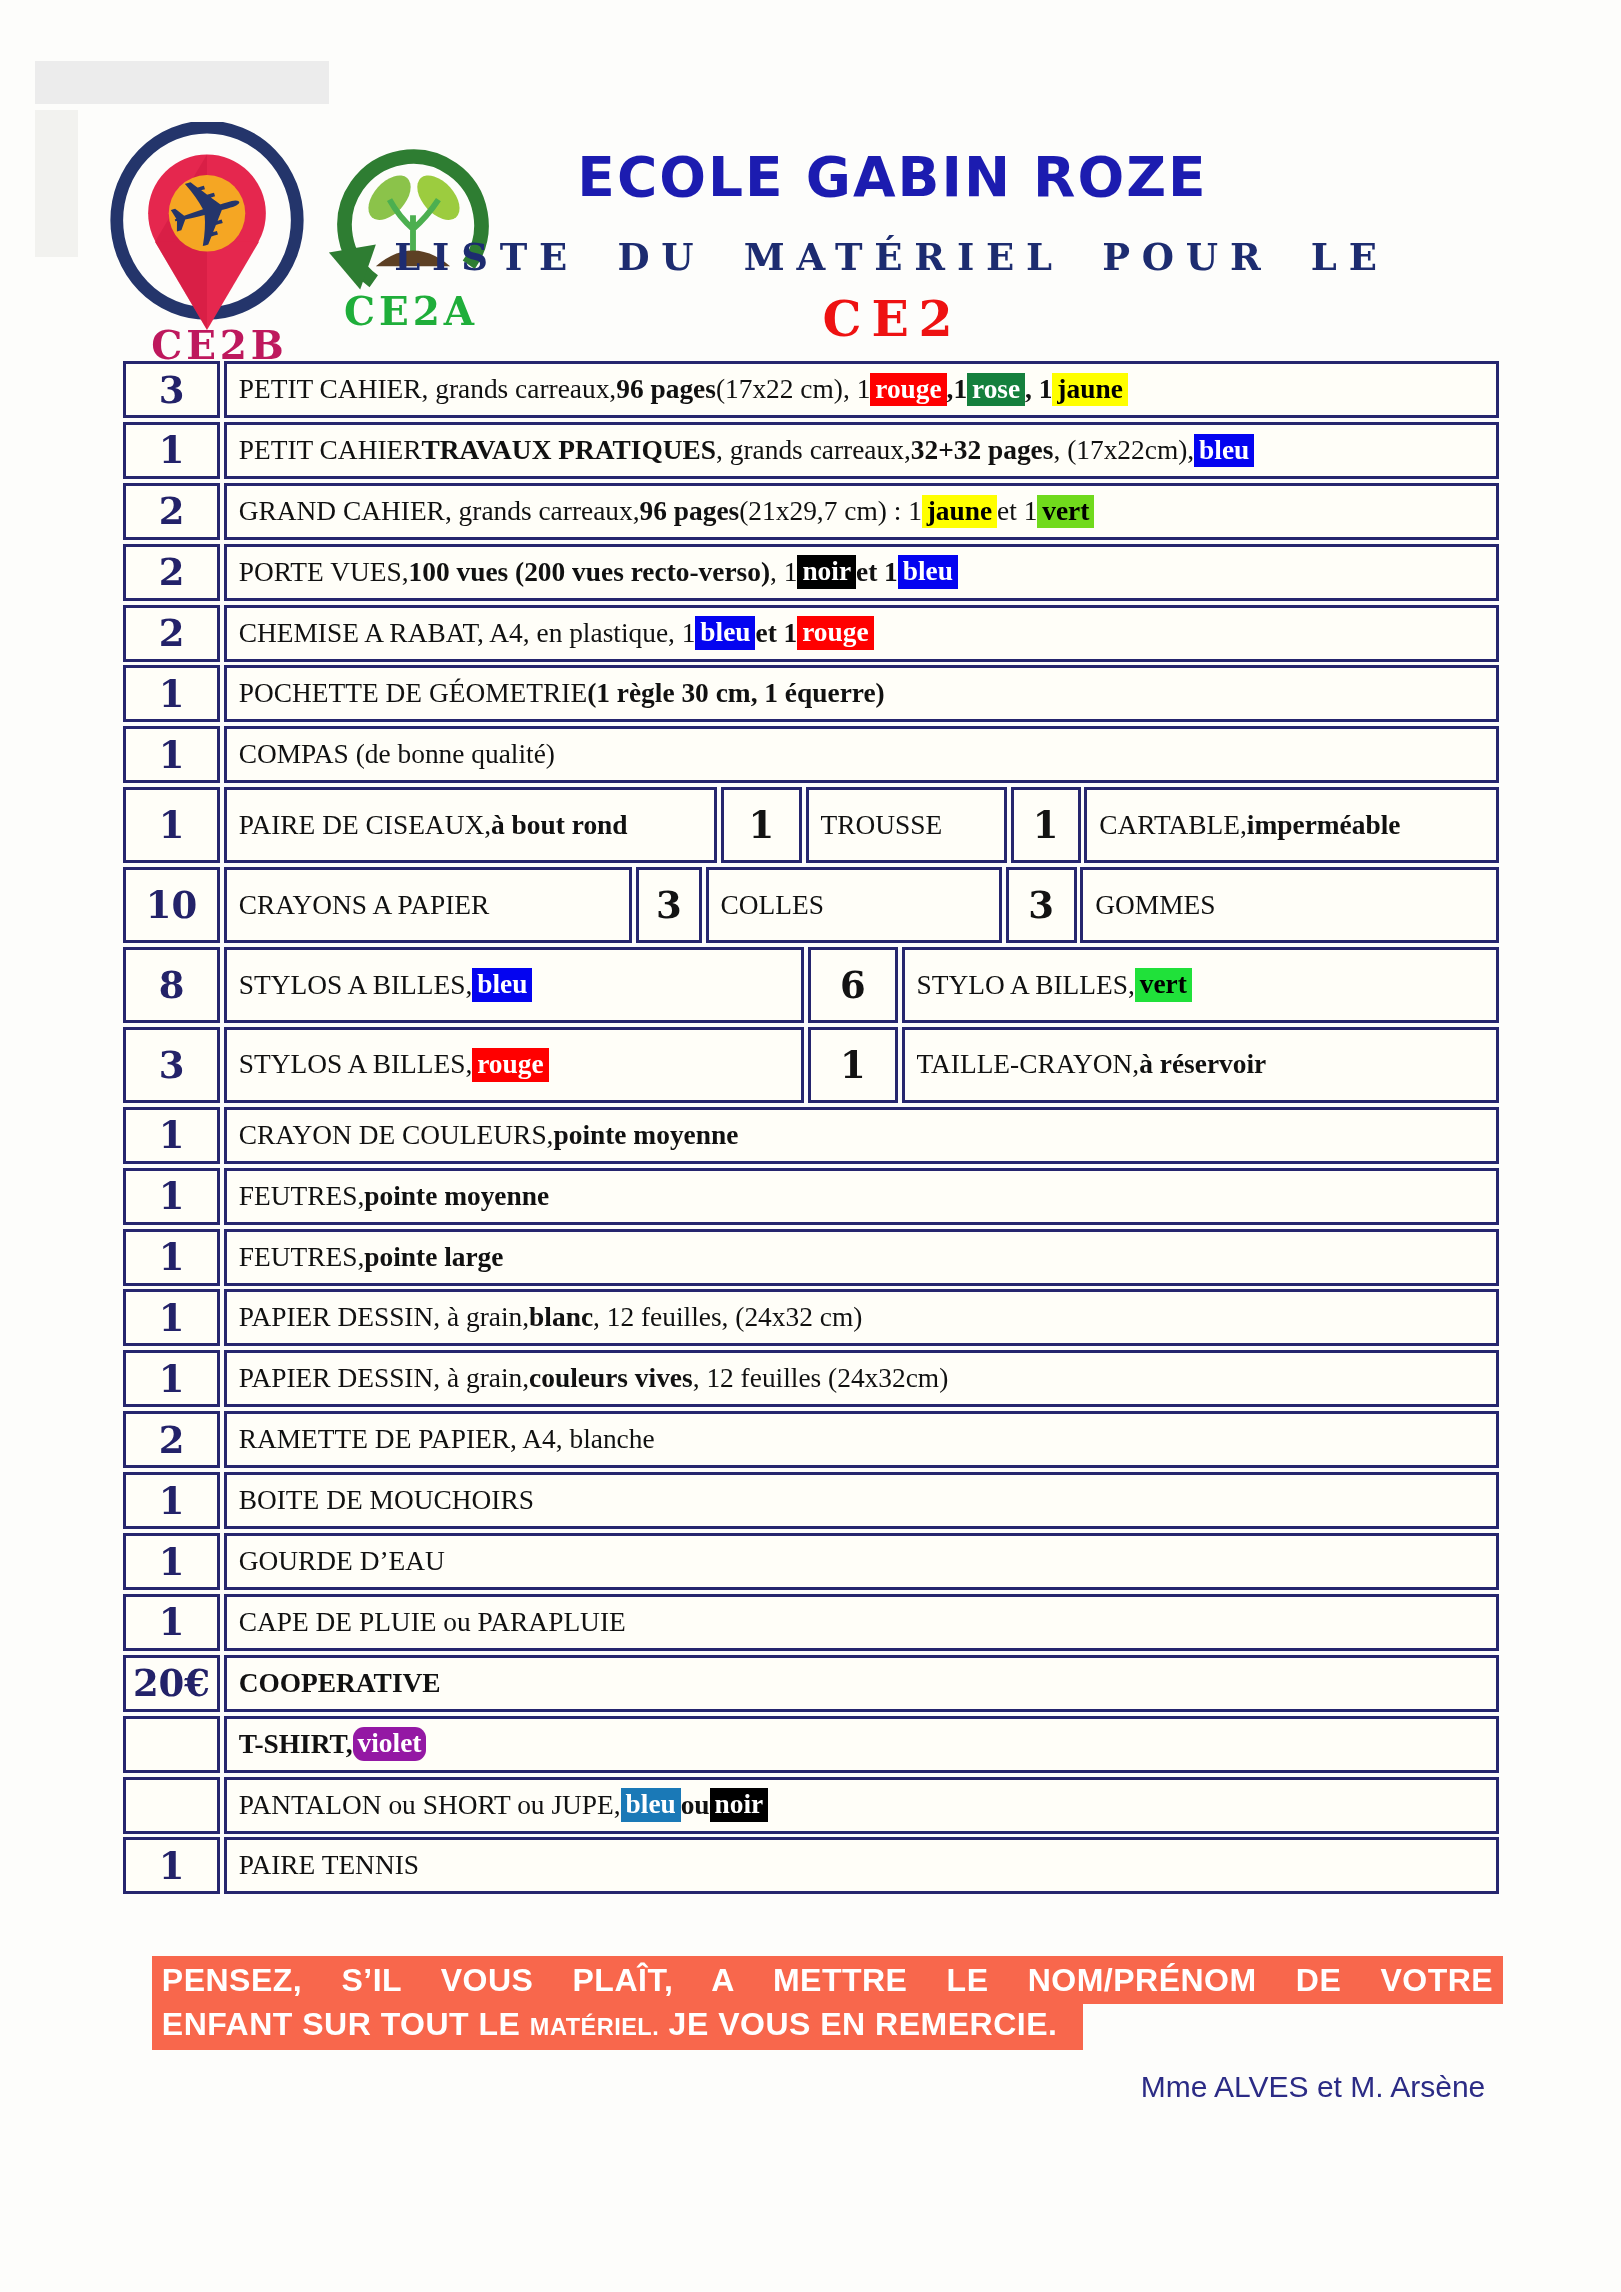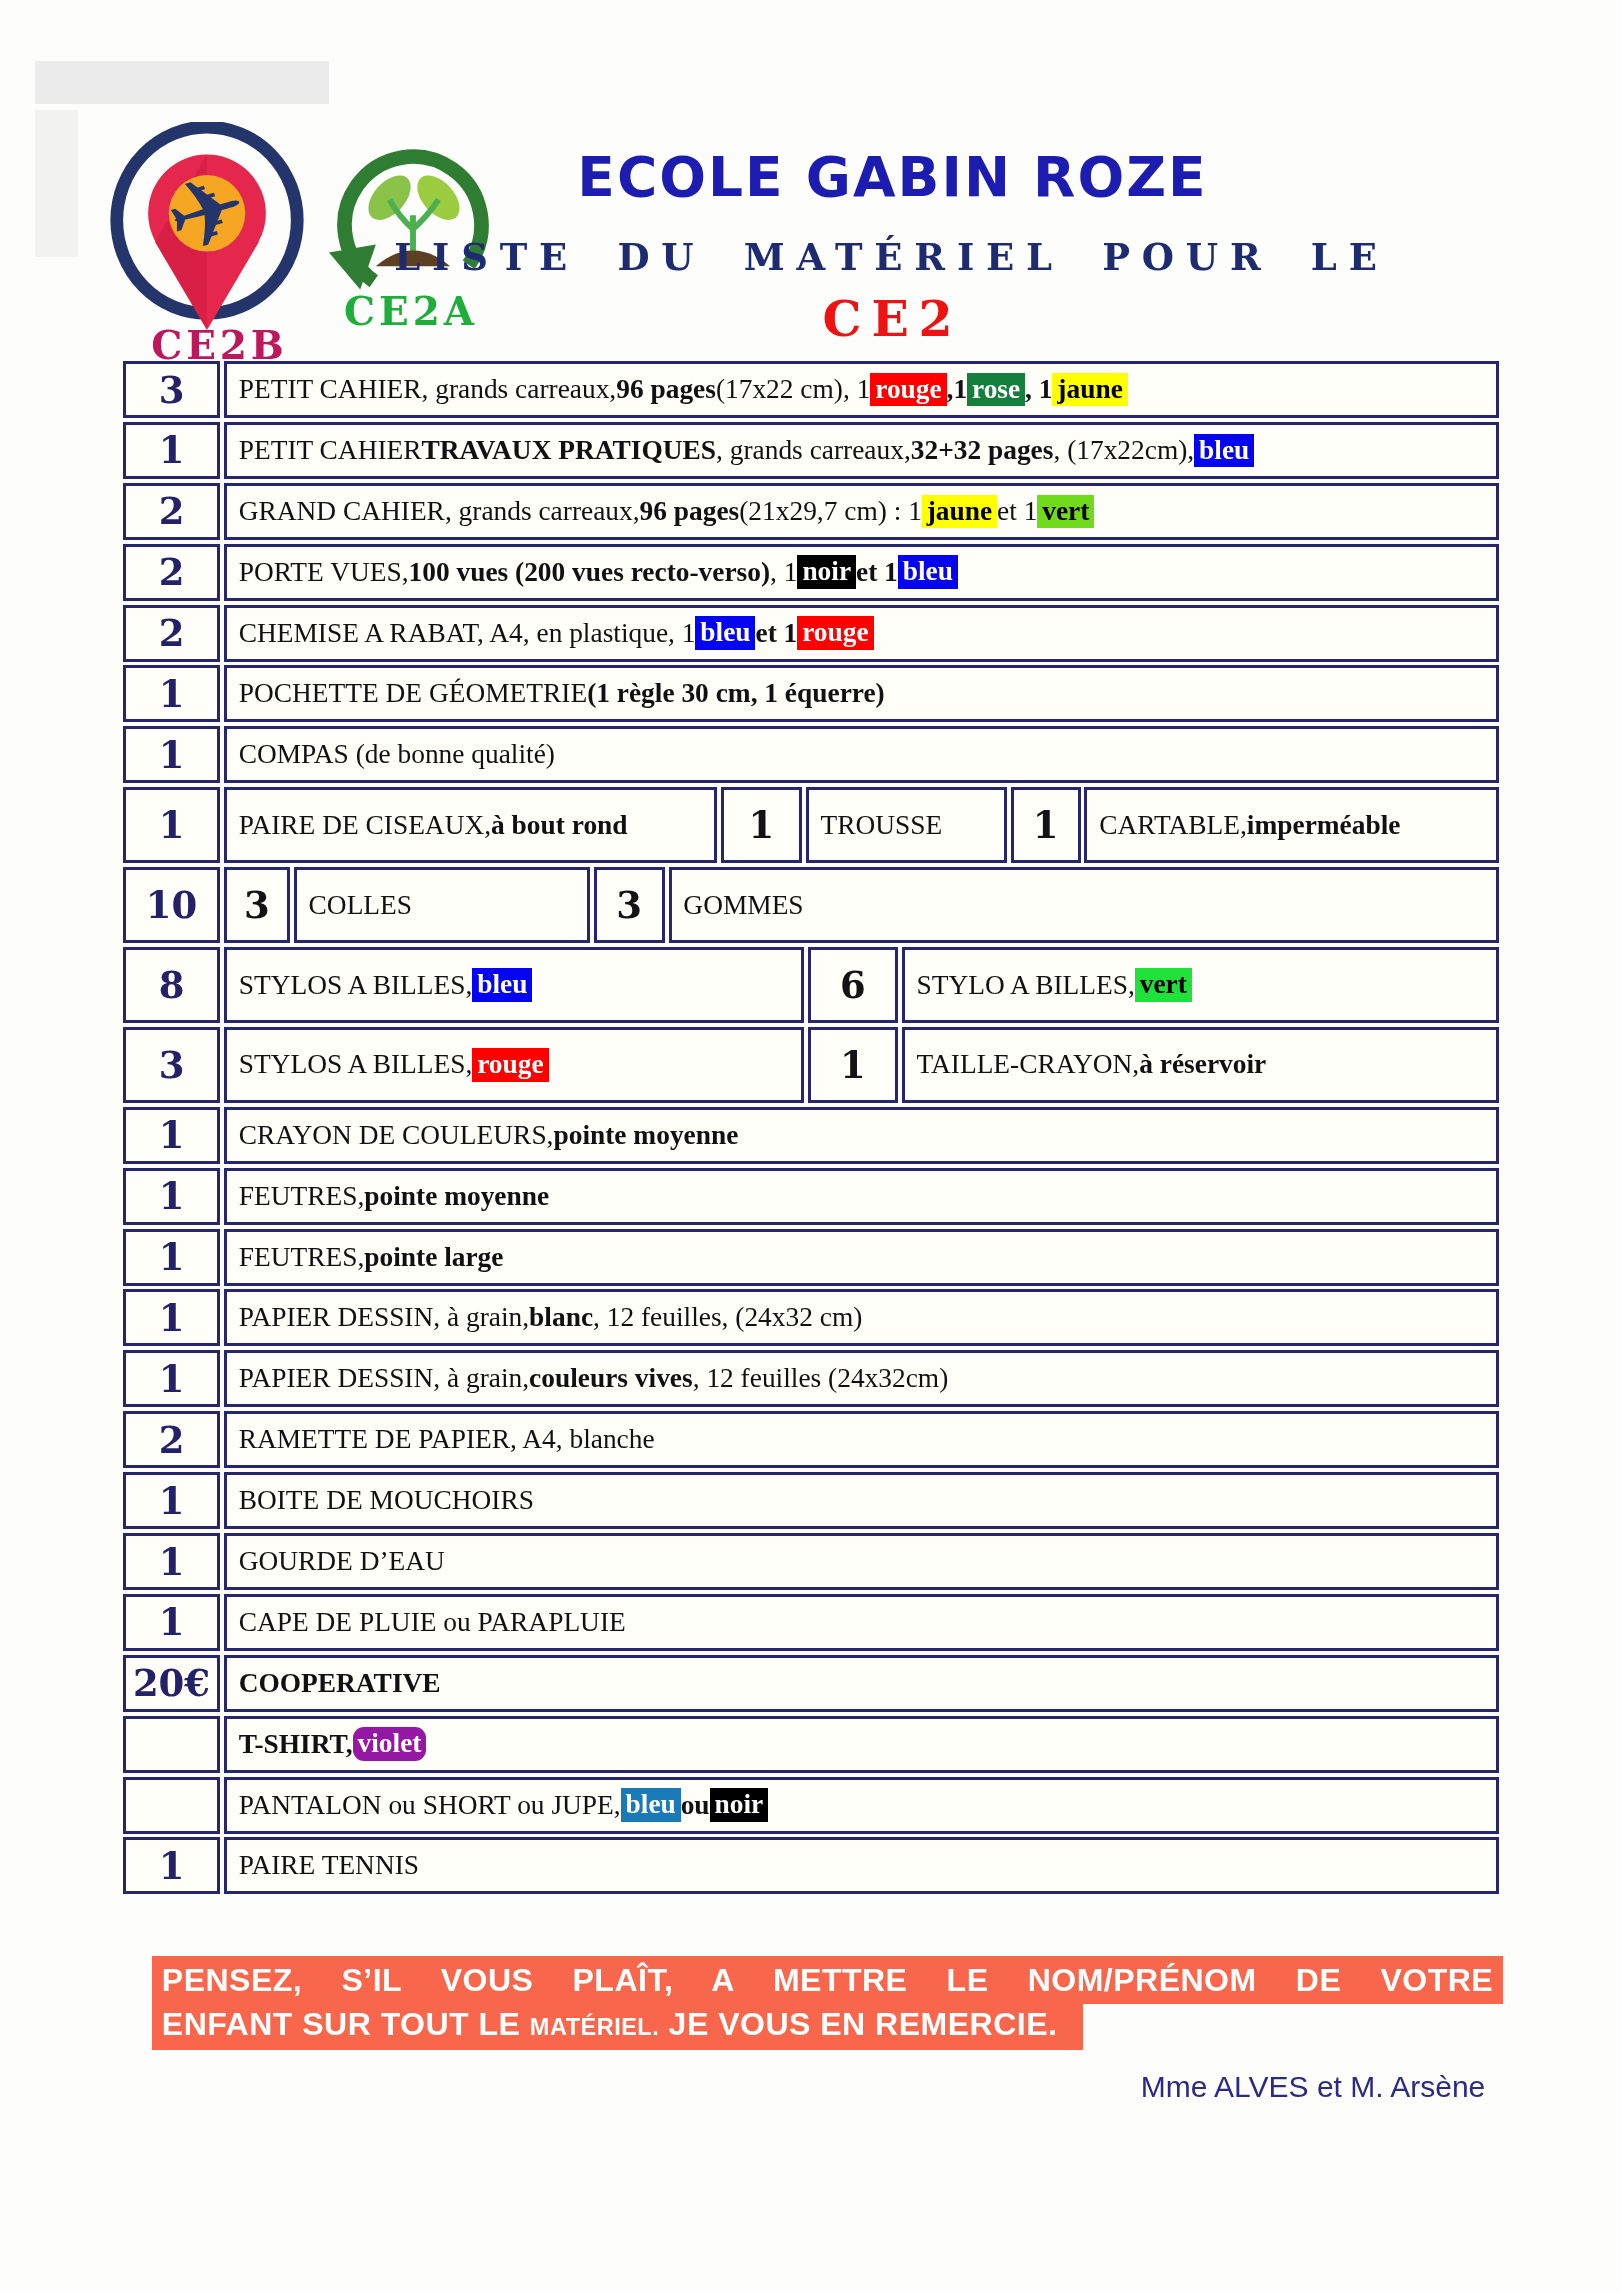--- a/index.html
+++ b/index.html
@@ -156,20 +156,23 @@
           <span>TROUSSE</span>
         </div>
         <div class="cell qty inner" style="flex: 0 0 70px;">1</div>
         <div class="cell item" style="flex: 1 1 auto;">
           <span>CARTABLE, </span>
           <span class="b">imperméable</span>
         </div>
       </div>
       <div class="trow tall">
         <div class="cell qty" style="flex: 0 0 97px;">10</div>
+        <div class="cell item" style="flex: 0 0 408px;">
+          <span>CRAYONS A PAPIER</span>
+        </div>
         <div class="cell qty inner" style="flex: 0 0 66px;">3</div>
         <div class="cell item" style="flex: 0 0 296px;">
           <span>COLLES</span>
         </div>
         <div class="cell qty inner" style="flex: 0 0 71px;">3</div>
         <div class="cell item" style="flex: 1 1 auto;">
           <span>GOMMES</span>
         </div>
       </div>
       <div class="trow tall">

